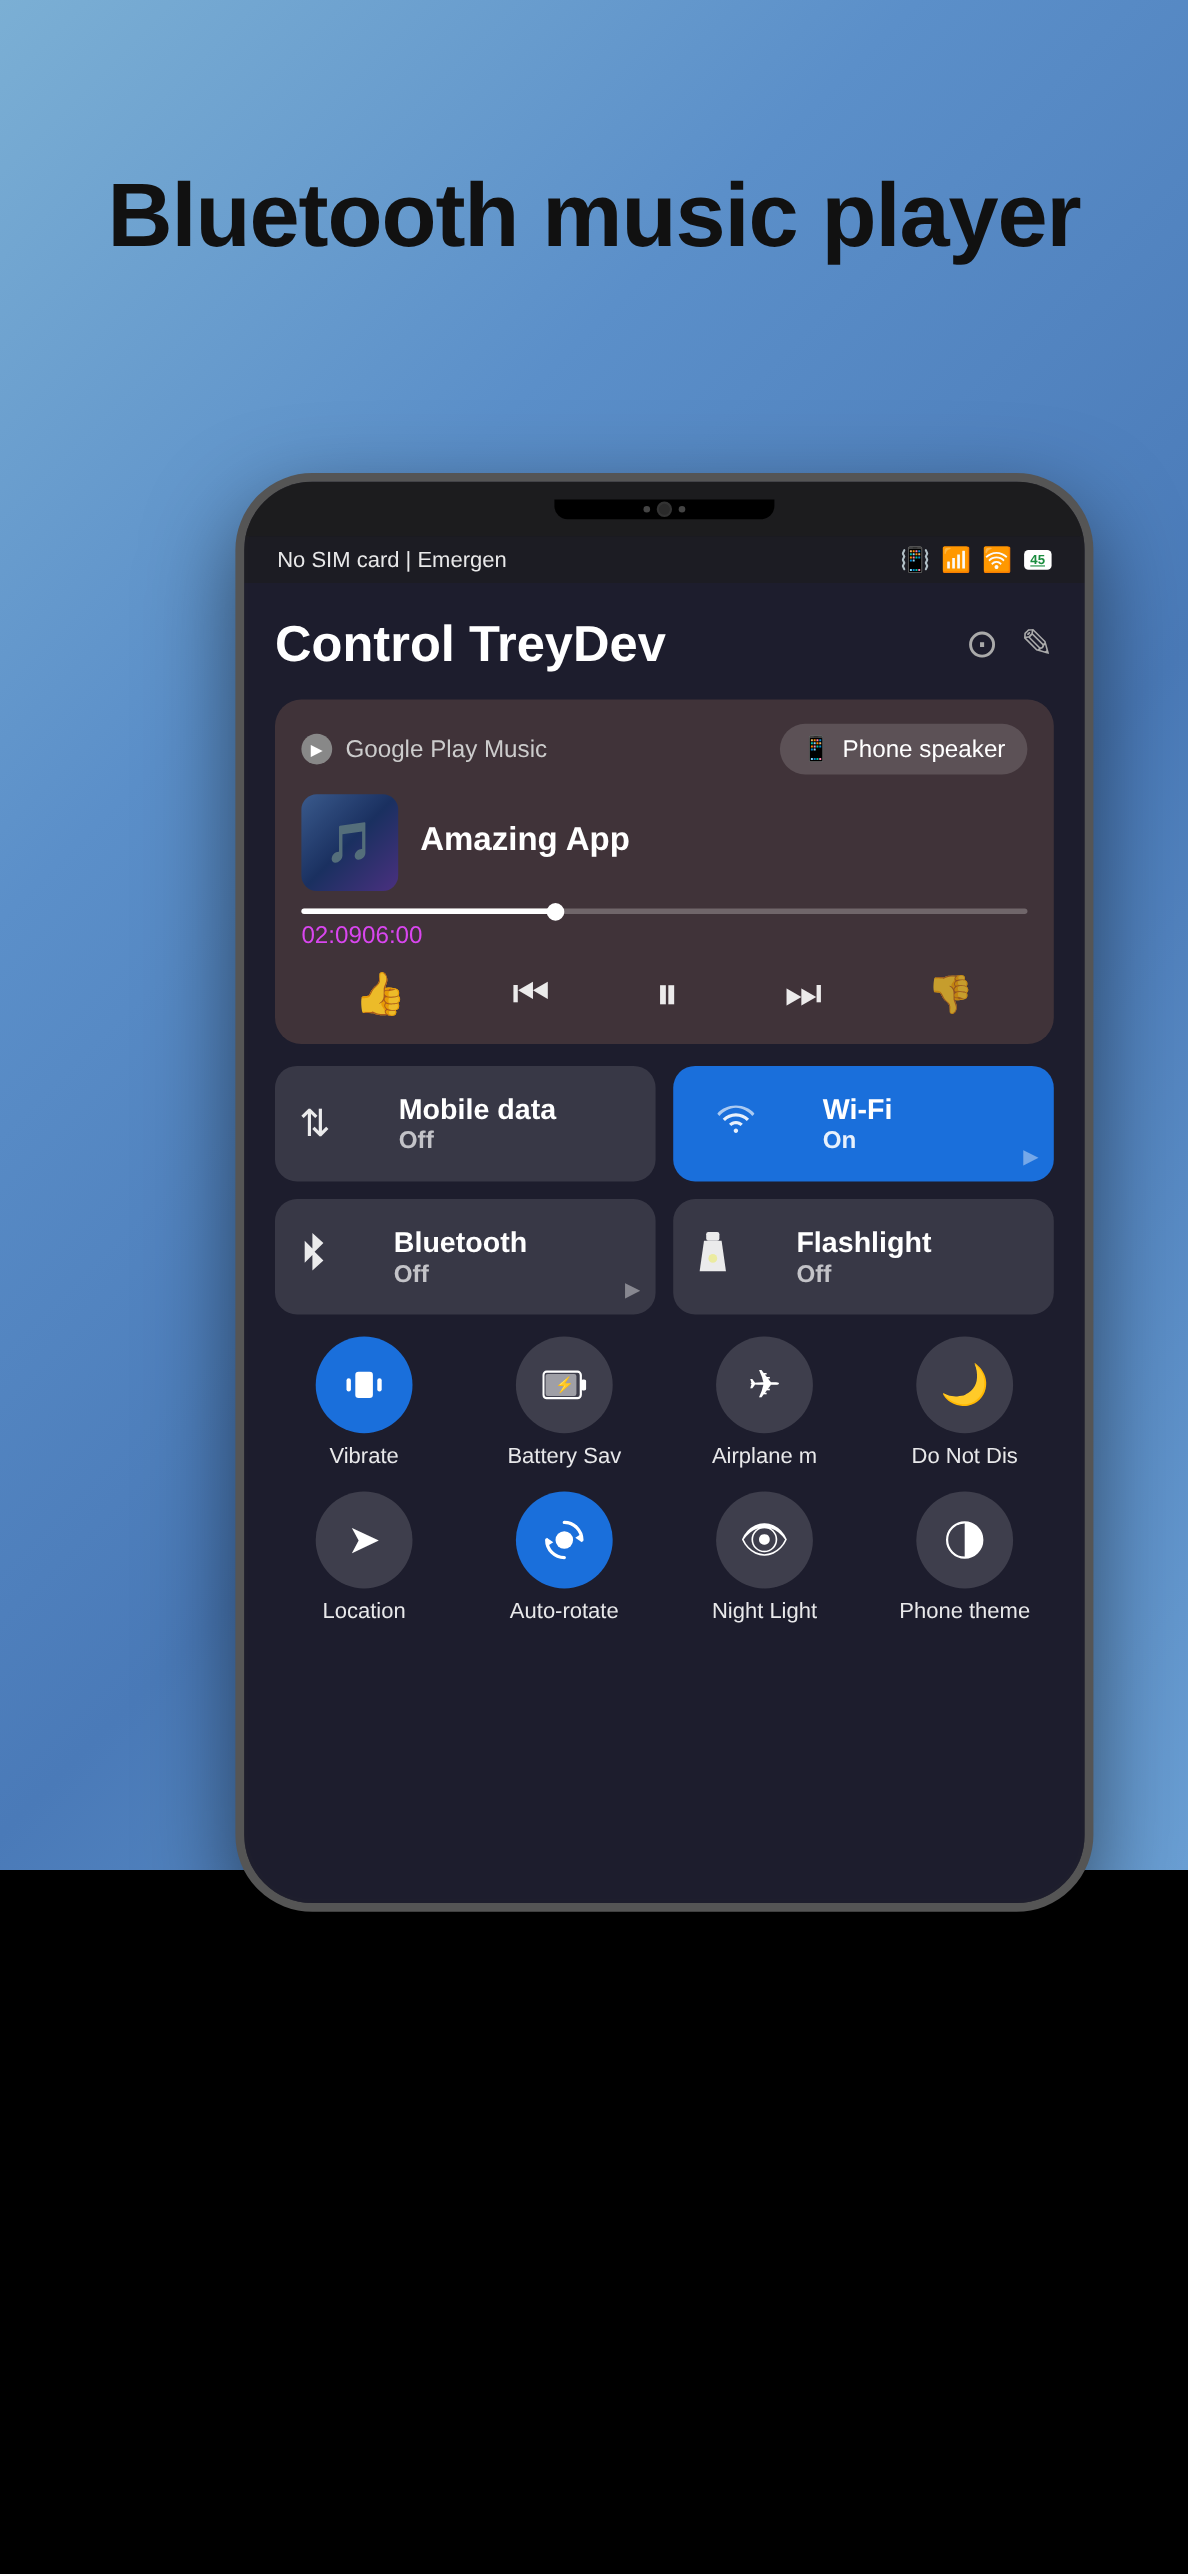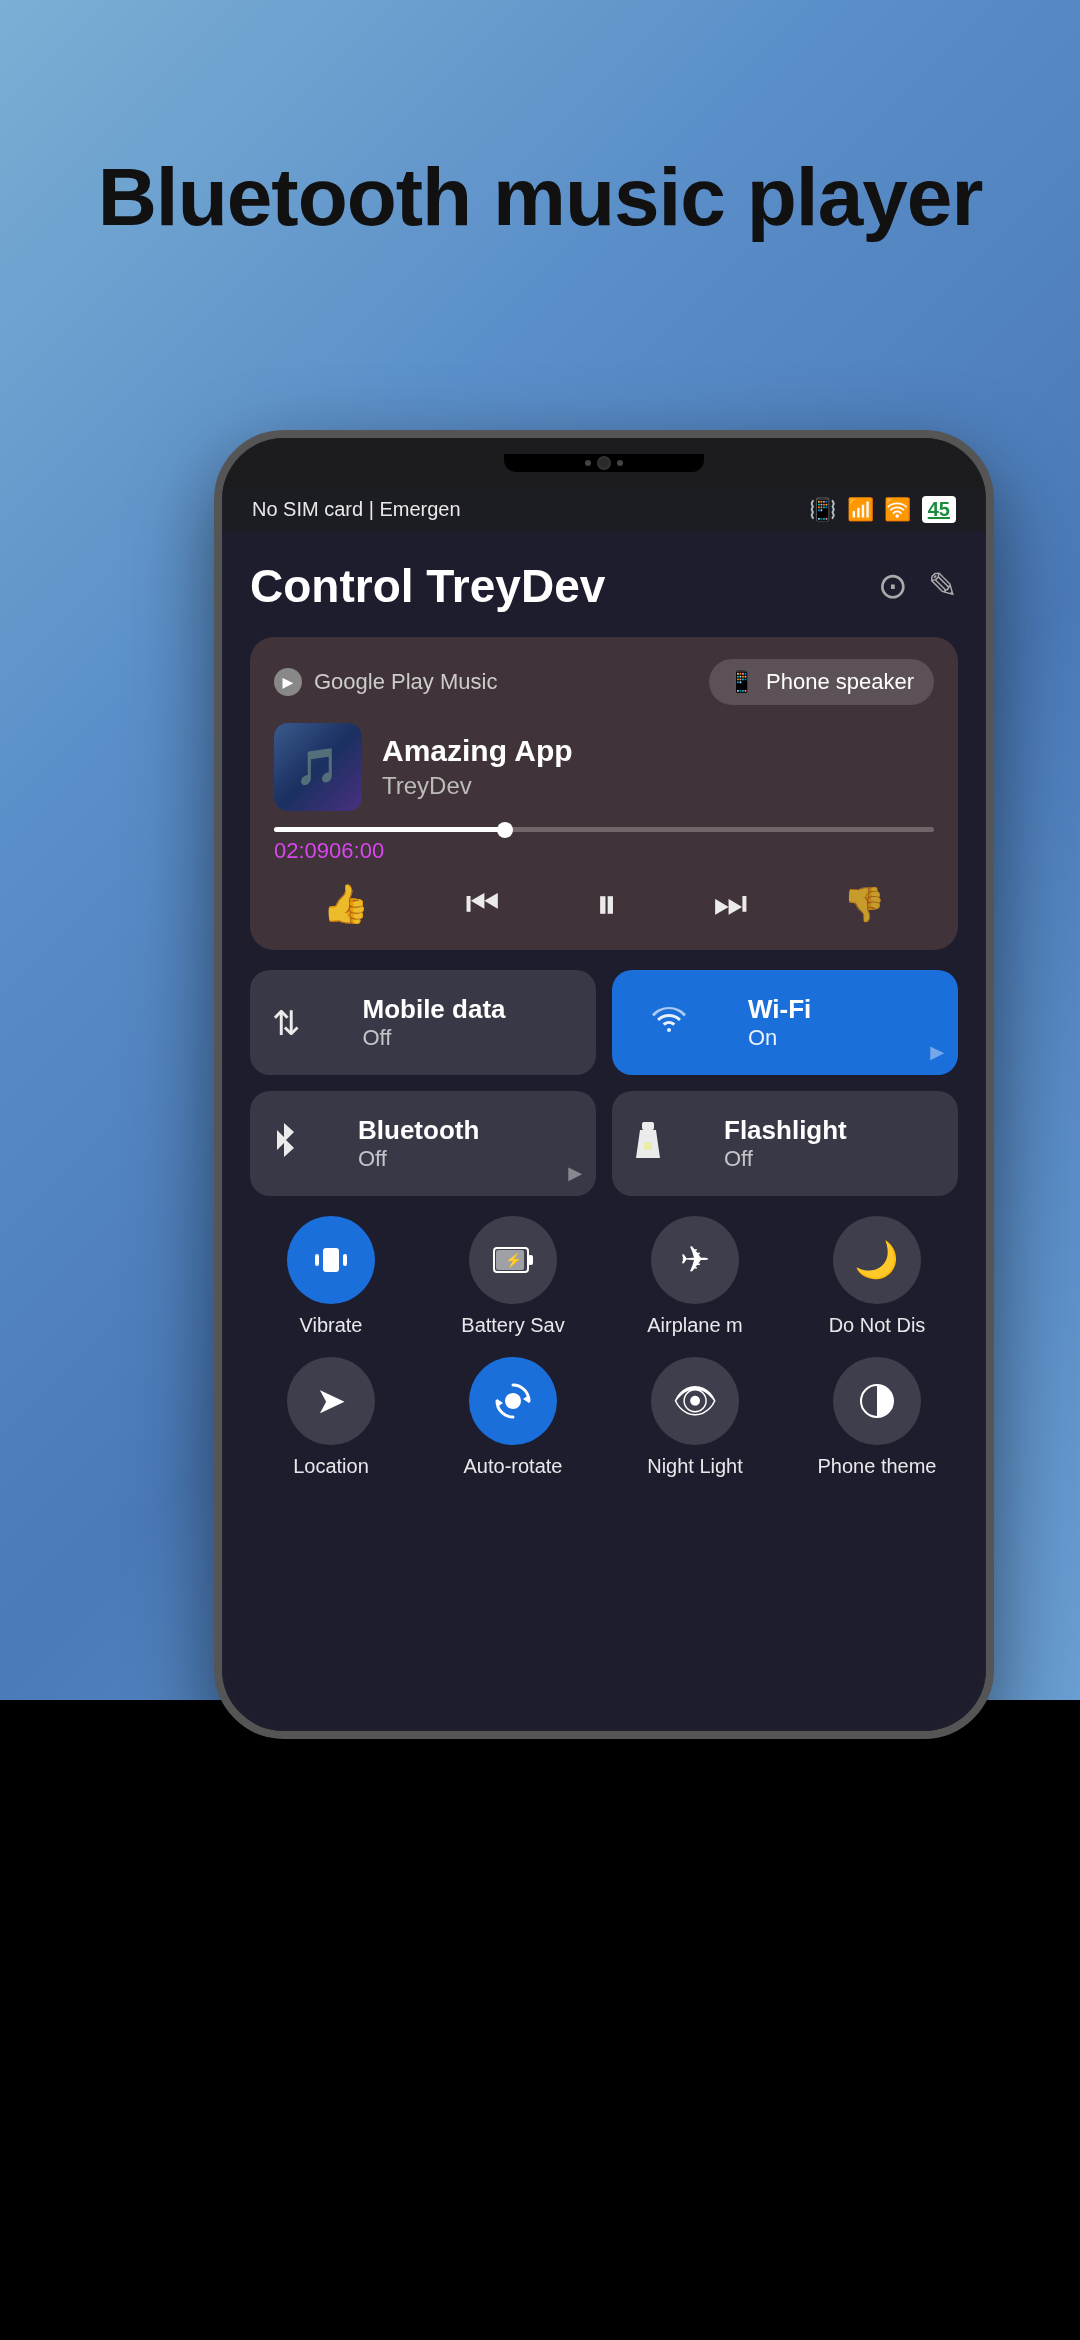--- a/index.html
+++ b/index.html
@@ -113,21 +113,21 @@
     .status-left { font-size: 20px; opacity: 0.9; }
     .status-right {
       display: flex;
       align-items: center;
       gap: 10px;
     }
     .status-icon { font-size: 22px; }
     .battery-icon {
       background: #fff;
       color: #1a8c3e;
-      font-size: 20px;
+      font-size: 12px;
       padding: 2px 6px;
       border-radius: 4px;
       font-weight: bold;
       text-decoration: underline;
     }
 
     .control-center-body {
       background: rgba(30,30,45,0.97);
       min-height: 1200px;
       padding: 0 28px 30px;
@@ -308,20 +308,21 @@
     }
     .tile-text { flex: 1; margin-left: 44px; }
     .tile-name {
       color: #fff;
       font-size: 26px;
       font-weight: 600;
     }
     .tile-status {
       color: rgba(255,255,255,0.7);
       font-size: 22px;
+      font-weight: bold;
     }
     .toggle-tile.active .tile-status {
       color: rgba(255,255,255,0.9);
     }
     .tile-arrow {
       position: absolute;
       bottom: 12px;
       right: 14px;
       color: rgba(255,255,255,0.4);
       font-size: 18px;
@@ -421,21 +422,20 @@
           <button class="speaker-btn">
             <span>📱</span>
             <span>Phone speaker</span>
           </button>
         </div>
 
         <div class="music-info">
           <div class="album-art">🎵</div>
           <div class="track-info">
             <div class="track-name">Amazing App</div>
-            <div class="track-artist">TreyDev</div>
           </div>
         </div>
 
         <div class="progress-bar-container">
           <div class="progress-track">
             <div class="progress-fill"></div>
             <div class="progress-thumb"></div>
           </div>
           <div class="time-labels">
             <span>02:09</span>

